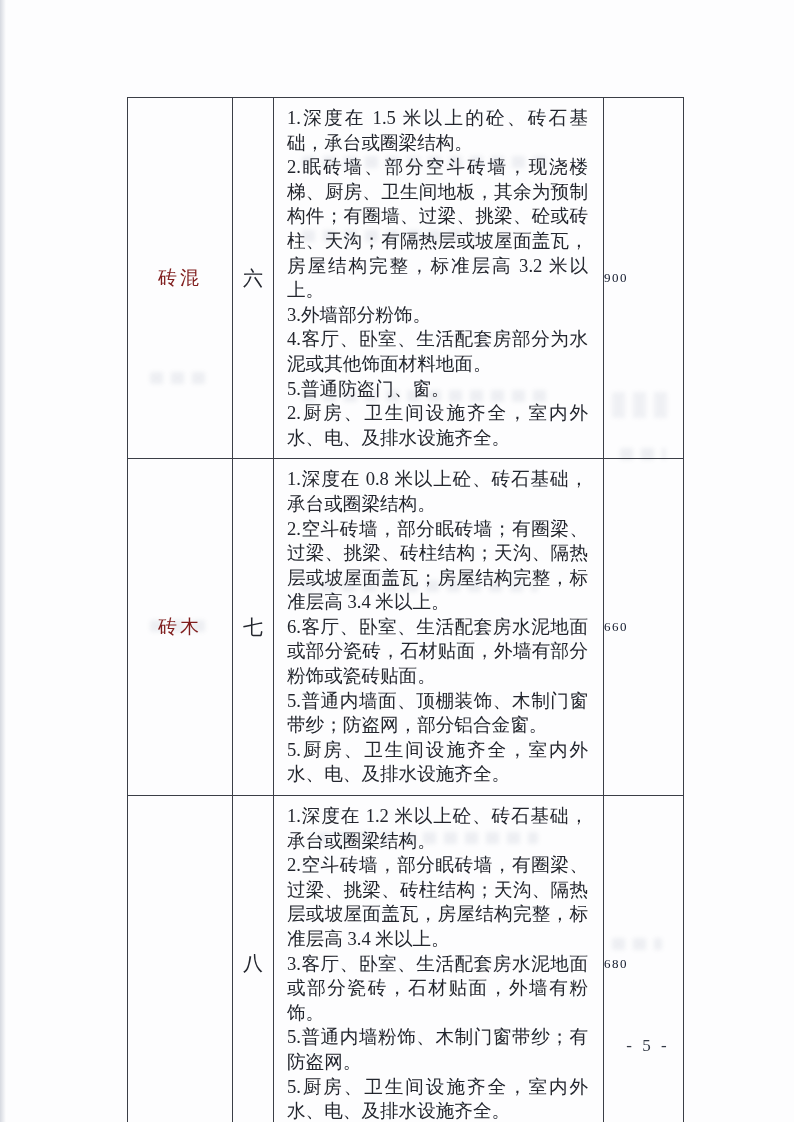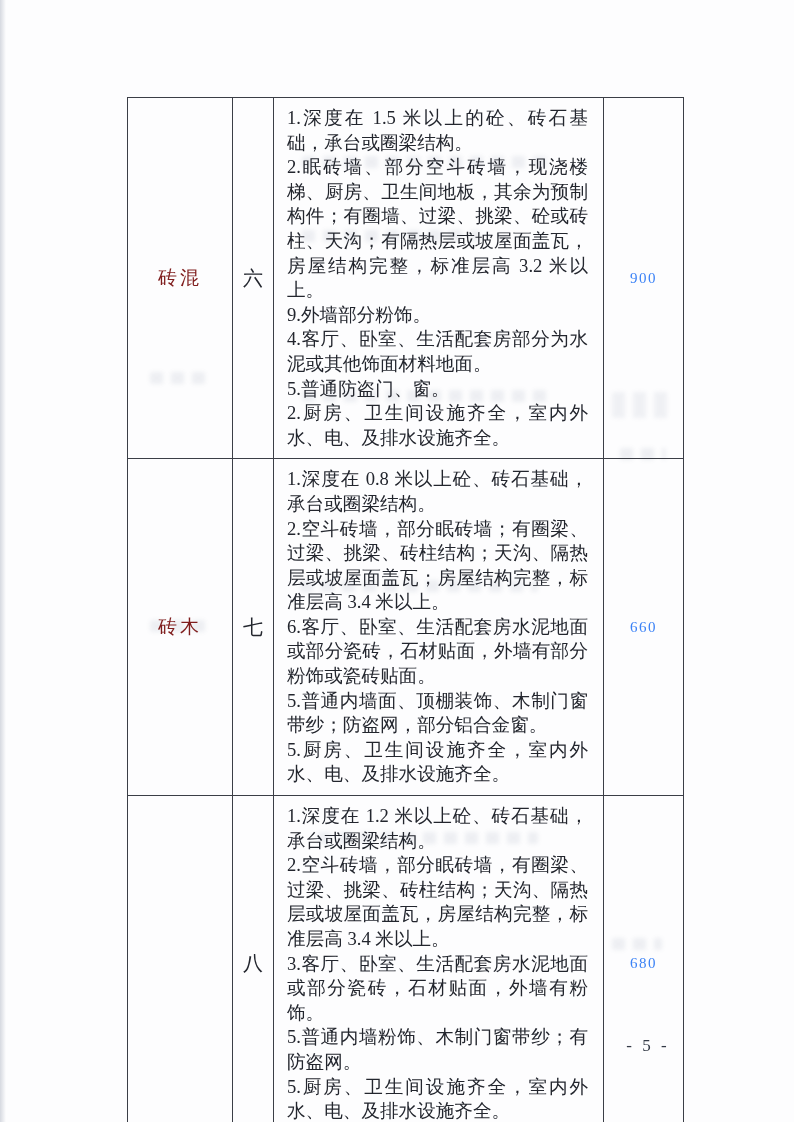--- a/index.html
+++ b/index.html
@@ -49,23 +49,23 @@
   td.c-std {
     vertical-align: middle;
     padding: 8px 15px 8px 13px;
     font-size: 18.6px;
     line-height: 24.6px;
     text-align: justify;
     color: #23262e;
   }
   td.c-std .std-item { text-align: justify; }
   td.c-price {
-    text-align: center; vertical-align: middle;
-    font-size: 15px; letter-spacing: 1.5px;
-    color: #3b82f6;
+    text-align: left; vertical-align: middle;
+    font-size: 13px; letter-spacing: 1.5px;
+    color: #0f172a;
   }
   .page-number {
     position: absolute;
     left: 606px; top: 1036px;
     width: 84px;
     text-align: center;
     font-size: 17px;
     letter-spacing: 3px;
     color: #333a46;
   }
@@ -115,21 +115,21 @@
       <col style="width:330px">
       <col style="width:80px">
     </colgroup>
     <tbody>
       <tr class="r1">
         <td class="c-type">砖混</td>
         <td class="c-grade">六</td>
         <td class="c-std">
             <div class="std-item">1.深度在 1.5 米以上的砼、砖石基础，承台或圈梁结构。</div>
             <div class="std-item">2.眠砖墙、部分空斗砖墙，现浇楼梯、厨房、卫生间地板，其余为预制构件；有圈墙、过梁、挑梁、砼或砖柱、天沟；有隔热层或坡屋面盖瓦，房屋结构完整，标准层高 3.2 米以上。</div>
-            <div class="std-item">9.外墙部分粉饰。</div>
+            <div class="std-item">3.外墙部分粉饰。</div>
             <div class="std-item">4.客厅、卧室、生活配套房部分为水泥或其他饰面材料地面。</div>
             <div class="std-item">5.普通防盗门、窗。</div>
             <div class="std-item">2.厨房、卫生间设施齐全，室内外水、电、及排水设施齐全。</div>
           </td>
         <td class="c-price">900</td>
       </tr>
       <tr class="r2">
         <td class="c-type">砖木</td>
         <td class="c-grade">七</td>
         <td class="c-std">

